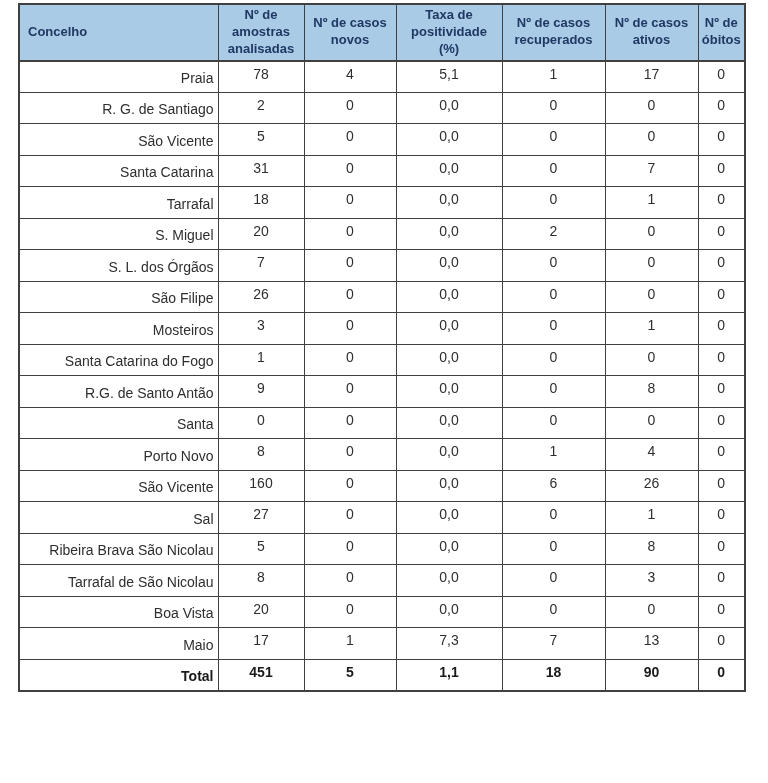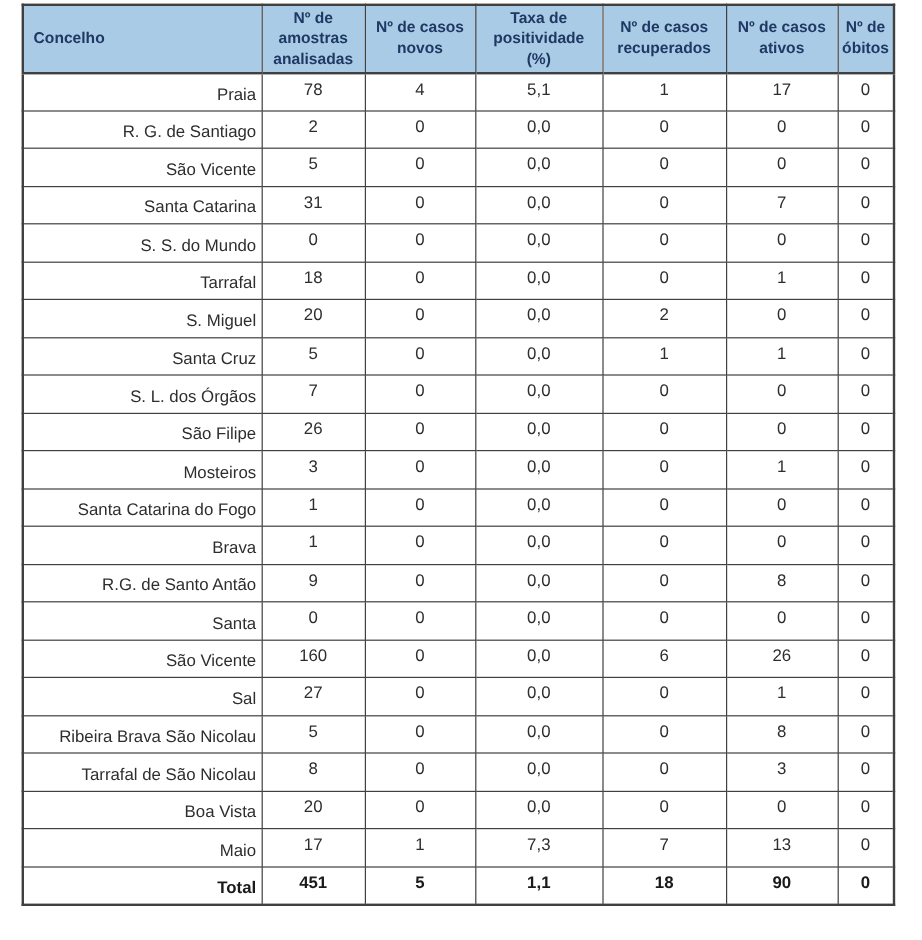--- a/index.html
+++ b/index.html
@@ -127,56 +127,38 @@
         <tr>
           <td class="concelho">Santa Catarina</td>
           <td class="num">31</td>
           <td class="num">0</td>
           <td class="num">0,0</td>
           <td class="num">0</td>
           <td class="num">7</td>
           <td class="num">0</td>
         </tr>
         <tr>
-          <td class="concelho">S. S. do Mundo</td>
-          <td class="num">0</td>
-          <td class="num">0</td>
-          <td class="num">0,0</td>
-          <td class="num">0</td>
-          <td class="num">0</td>
-          <td class="num">0</td>
-        </tr>
-        <tr>
           <td class="concelho">Tarrafal</td>
           <td class="num">18</td>
           <td class="num">0</td>
           <td class="num">0,0</td>
           <td class="num">0</td>
           <td class="num">1</td>
           <td class="num">0</td>
         </tr>
         <tr>
           <td class="concelho">S. Miguel</td>
           <td class="num">20</td>
           <td class="num">0</td>
           <td class="num">0,0</td>
           <td class="num">2</td>
           <td class="num">0</td>
           <td class="num">0</td>
         </tr>
         <tr>
-          <td class="concelho">Santa Cruz</td>
-          <td class="num">5</td>
-          <td class="num">0</td>
-          <td class="num">0,0</td>
-          <td class="num">1</td>
-          <td class="num">1</td>
-          <td class="num">0</td>
-        </tr>
-        <tr>
           <td class="concelho">S. L. dos Órgãos</td>
           <td class="num">7</td>
           <td class="num">0</td>
           <td class="num">0,0</td>
           <td class="num">0</td>
           <td class="num">0</td>
           <td class="num">0</td>
         </tr>
         <tr>
           <td class="concelho">São Filipe</td>
@@ -199,44 +181,44 @@
         <tr>
           <td class="concelho">Santa Catarina do Fogo</td>
           <td class="num">1</td>
           <td class="num">0</td>
           <td class="num">0,0</td>
           <td class="num">0</td>
           <td class="num">0</td>
           <td class="num">0</td>
         </tr>
         <tr>
-          <td class="concelho">Brava</td>
-          <td class="num">1</td>
-          <td class="num">0</td>
-          <td class="num">0,0</td>
-          <td class="num">0</td>
-          <td class="num">0</td>
-          <td class="num">0</td>
-        </tr>
-        <tr>
           <td class="concelho">R.G. de Santo Antão</td>
           <td class="num">9</td>
           <td class="num">0</td>
           <td class="num">0,0</td>
           <td class="num">0</td>
           <td class="num">8</td>
           <td class="num">0</td>
         </tr>
         <tr>
           <td class="concelho">Santa</td>
           <td class="num">0</td>
           <td class="num">0</td>
           <td class="num">0,0</td>
           <td class="num">0</td>
           <td class="num">0</td>
+          <td class="num">0</td>
+        </tr>
+        <tr>
+          <td class="concelho">Porto Novo</td>
+          <td class="num">8</td>
+          <td class="num">0</td>
+          <td class="num">0,0</td>
+          <td class="num">1</td>
+          <td class="num">4</td>
           <td class="num">0</td>
         </tr>
         <tr>
           <td class="concelho">São Vicente</td>
           <td class="num">160</td>
           <td class="num">0</td>
           <td class="num">0,0</td>
           <td class="num">6</td>
           <td class="num">26</td>
           <td class="num">0</td>

